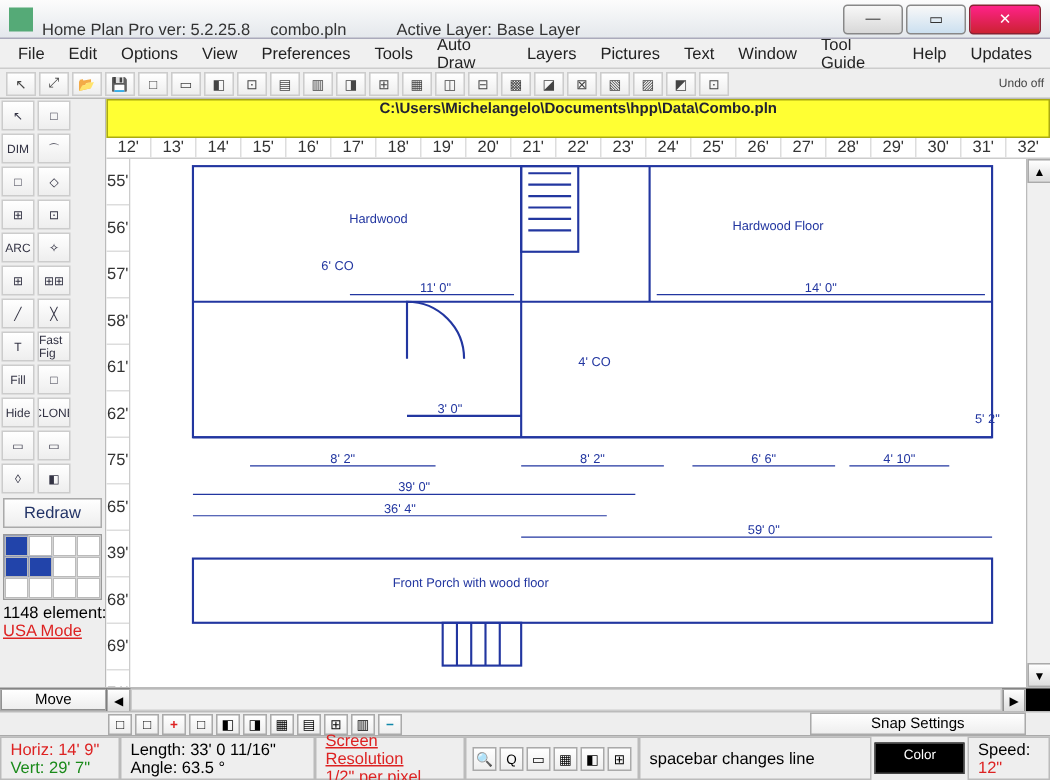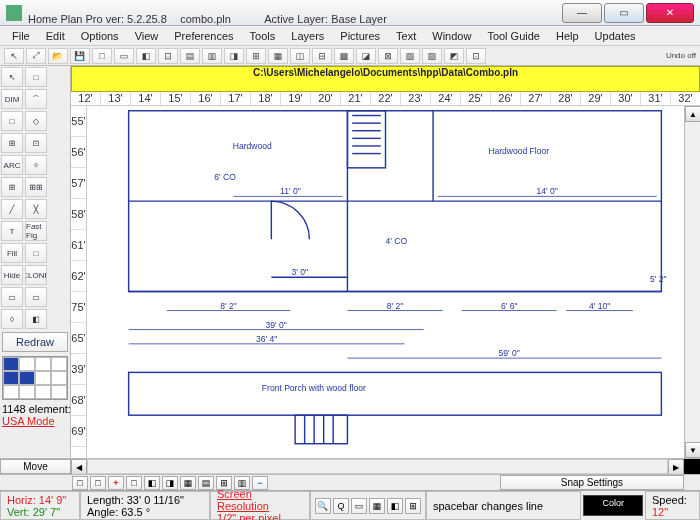--- a/index.html
+++ b/index.html
@@ -53,21 +53,21 @@
 .scroll-row { height:16px; display:flex; background:#000000; border-top:1px solid #bbb; }
 .move-btn { width:71px; background:linear-gradient(#fff,#eee); border:1px solid #aaa; display:flex; align-items:center; justify-content:center; font-size:10px; }
 .scrollbar-h { flex:1; display:flex; }
 .scrollbar-h .track { flex:1; background:#f0f0f0; border:1px solid #ccc; }
 .square { width:16px; }
 
 .util-row { height:16px; display:flex; background:#eee; border-top:1px solid #bbb; align-items:center; }
 .util-row .util-btn { width:16px; height:14px; border:1px solid #aaa; background:linear-gradient(#fff,#eee); margin:0 1px; display:flex; align-items:center; justify-content:center; font-size:9px; }
 .util-row .plus { color:#d22; font-weight:bold; }
 .util-row .minus { color:#18a; font-weight:bold; }
-.util-row .snap { flex:0 0 auto; margin-left:auto; padding:1px 60px; border:1px solid #aaa; background:linear-gradient(#fff,#eee); font-size:10px; margin-right:16px; }
+.util-row .snap { flex:0 0 auto; margin-left:auto; padding:1px 40px; border:1px solid #aaa; background:linear-gradient(#fff,#eee); font-size:10px; margin-right:16px; }
 
 .statusbar { height:30px; background:#eee; border-top:1px solid #aaa; display:flex; align-items:stretch; }
 .statusbar .cell { border:1px solid #bbb; padding:2px 6px; font-size:10px; display:flex; flex-direction:column; justify-content:center; }
 .statusbar .hv { color:#d22; }
 .statusbar .hv2 { color:#1a8a1a; }
 .statusbar .res-label { color:#d22; text-decoration:underline; }
 .statusbar .zoom-btns { display:flex; gap:2px; align-items:center; padding:0 4px; border:1px solid #bbb; }
 .statusbar .zoom-btns div { width:16px; height:16px; border:1px solid #aaa; display:flex; align-items:center; justify-content:center; font-size:9px; background:linear-gradient(#fff,#eee); }
 .statusbar .color-btn { background:#000; color:#fff; font-size:9px; padding:2px 18px; margin:4px 2px; border:1px solid #444; }
 </style>
@@ -89,20 +89,21 @@
   </div>
 </div>
 
 <div class="menubar">
   <span class="menu-item">File</span>
   <span class="menu-item">Edit</span>
   <span class="menu-item">Options</span>
   <span class="menu-item">View</span>
   <span class="menu-item">Preferences</span>
   <span class="menu-item">Tools</span>
+  <span class="menu-item">Auto Draw</span>
   <span class="menu-item">Layers</span>
   <span class="menu-item">Pictures</span>
   <span class="menu-item">Text</span>
   <span class="menu-item">Window</span>
   <span class="menu-item">Tool Guide</span>
   <span class="menu-item">Help</span>
   <span class="menu-item">Updates</span>
 </div>
 
 <div class="toolbar">

